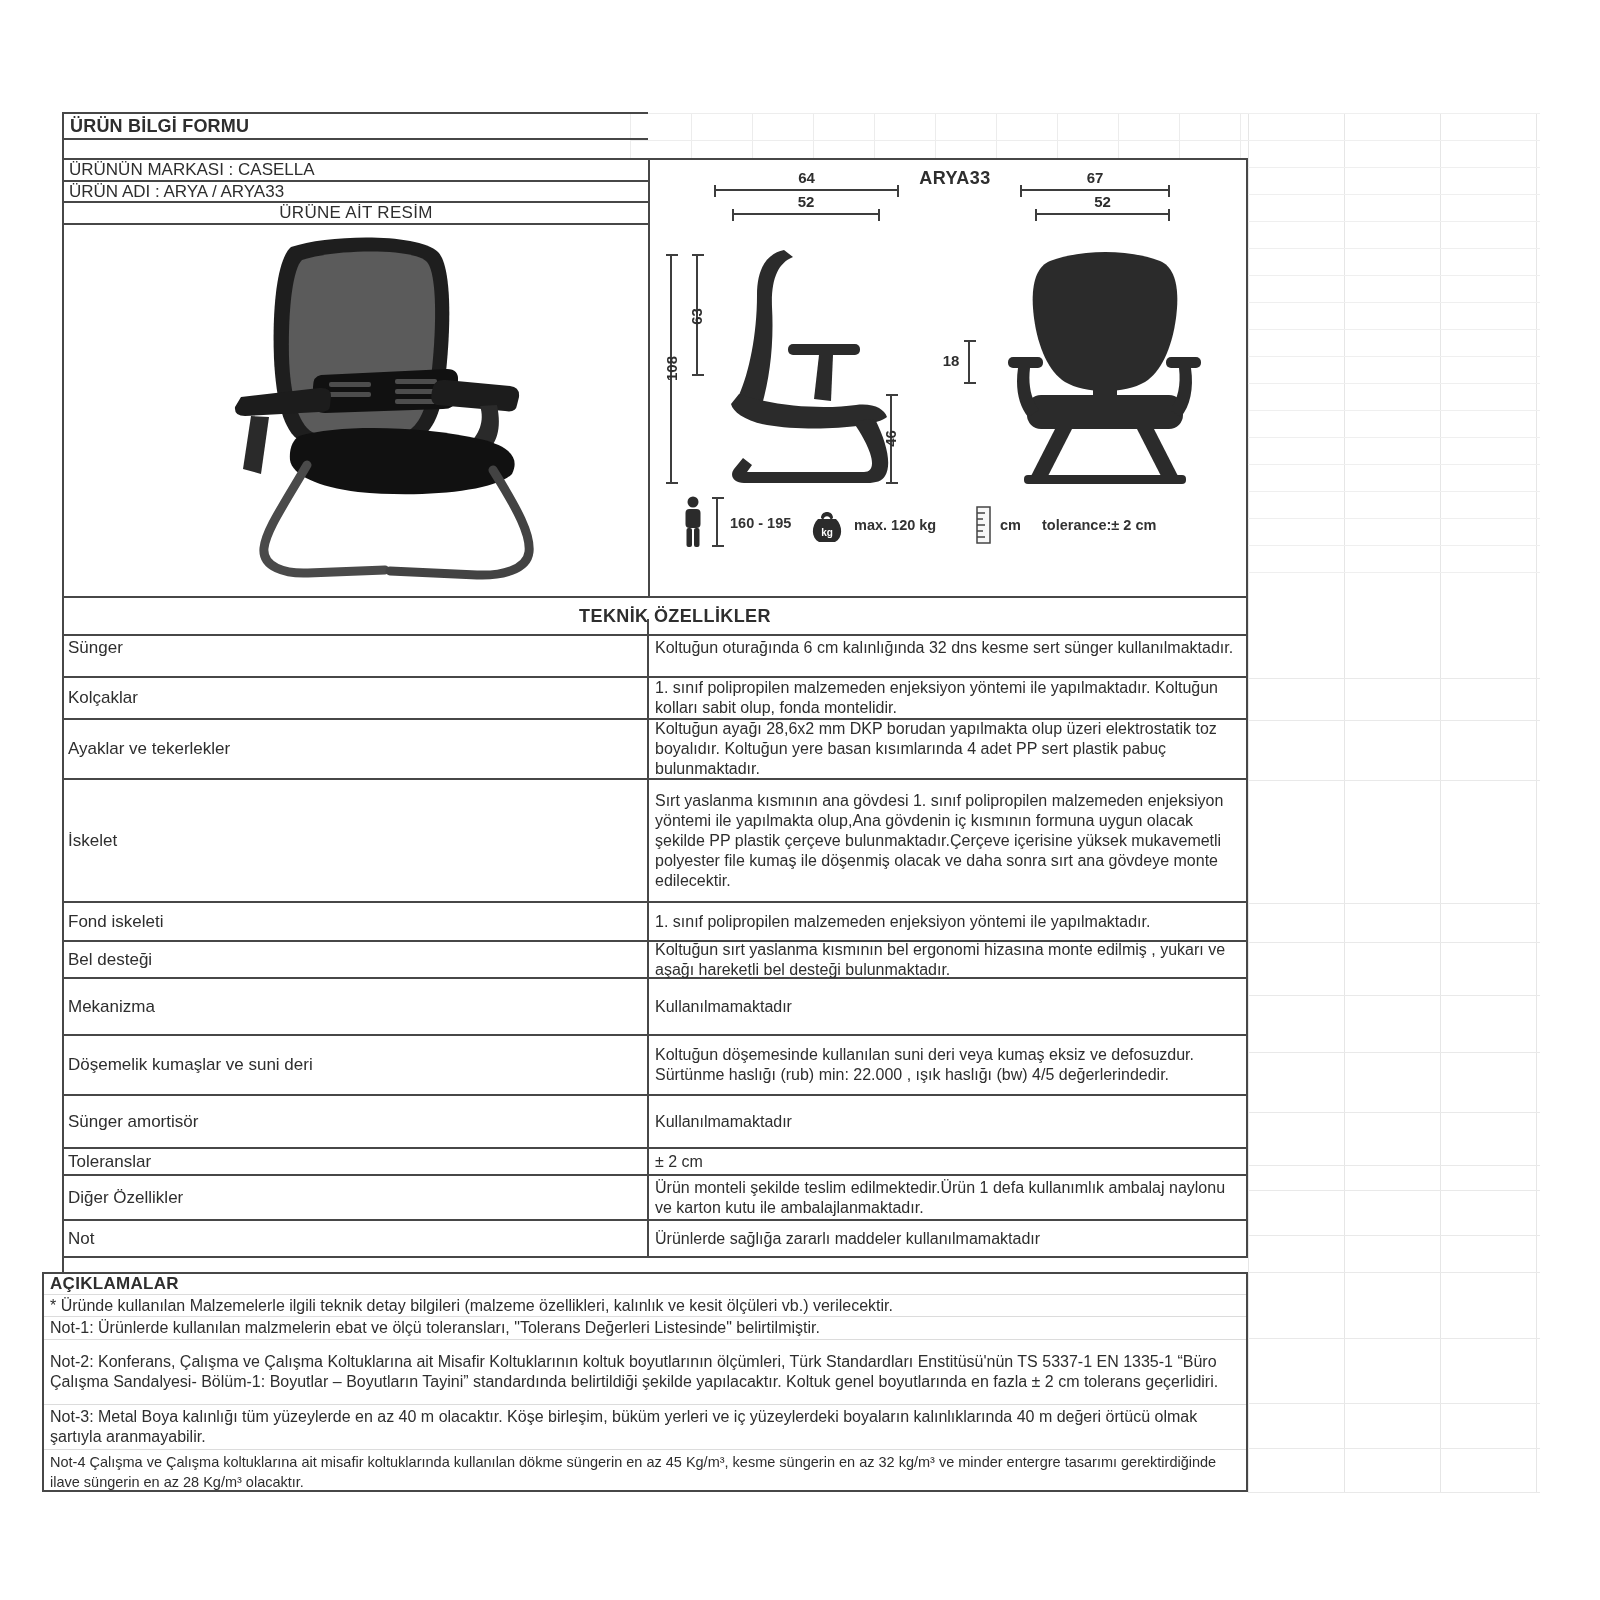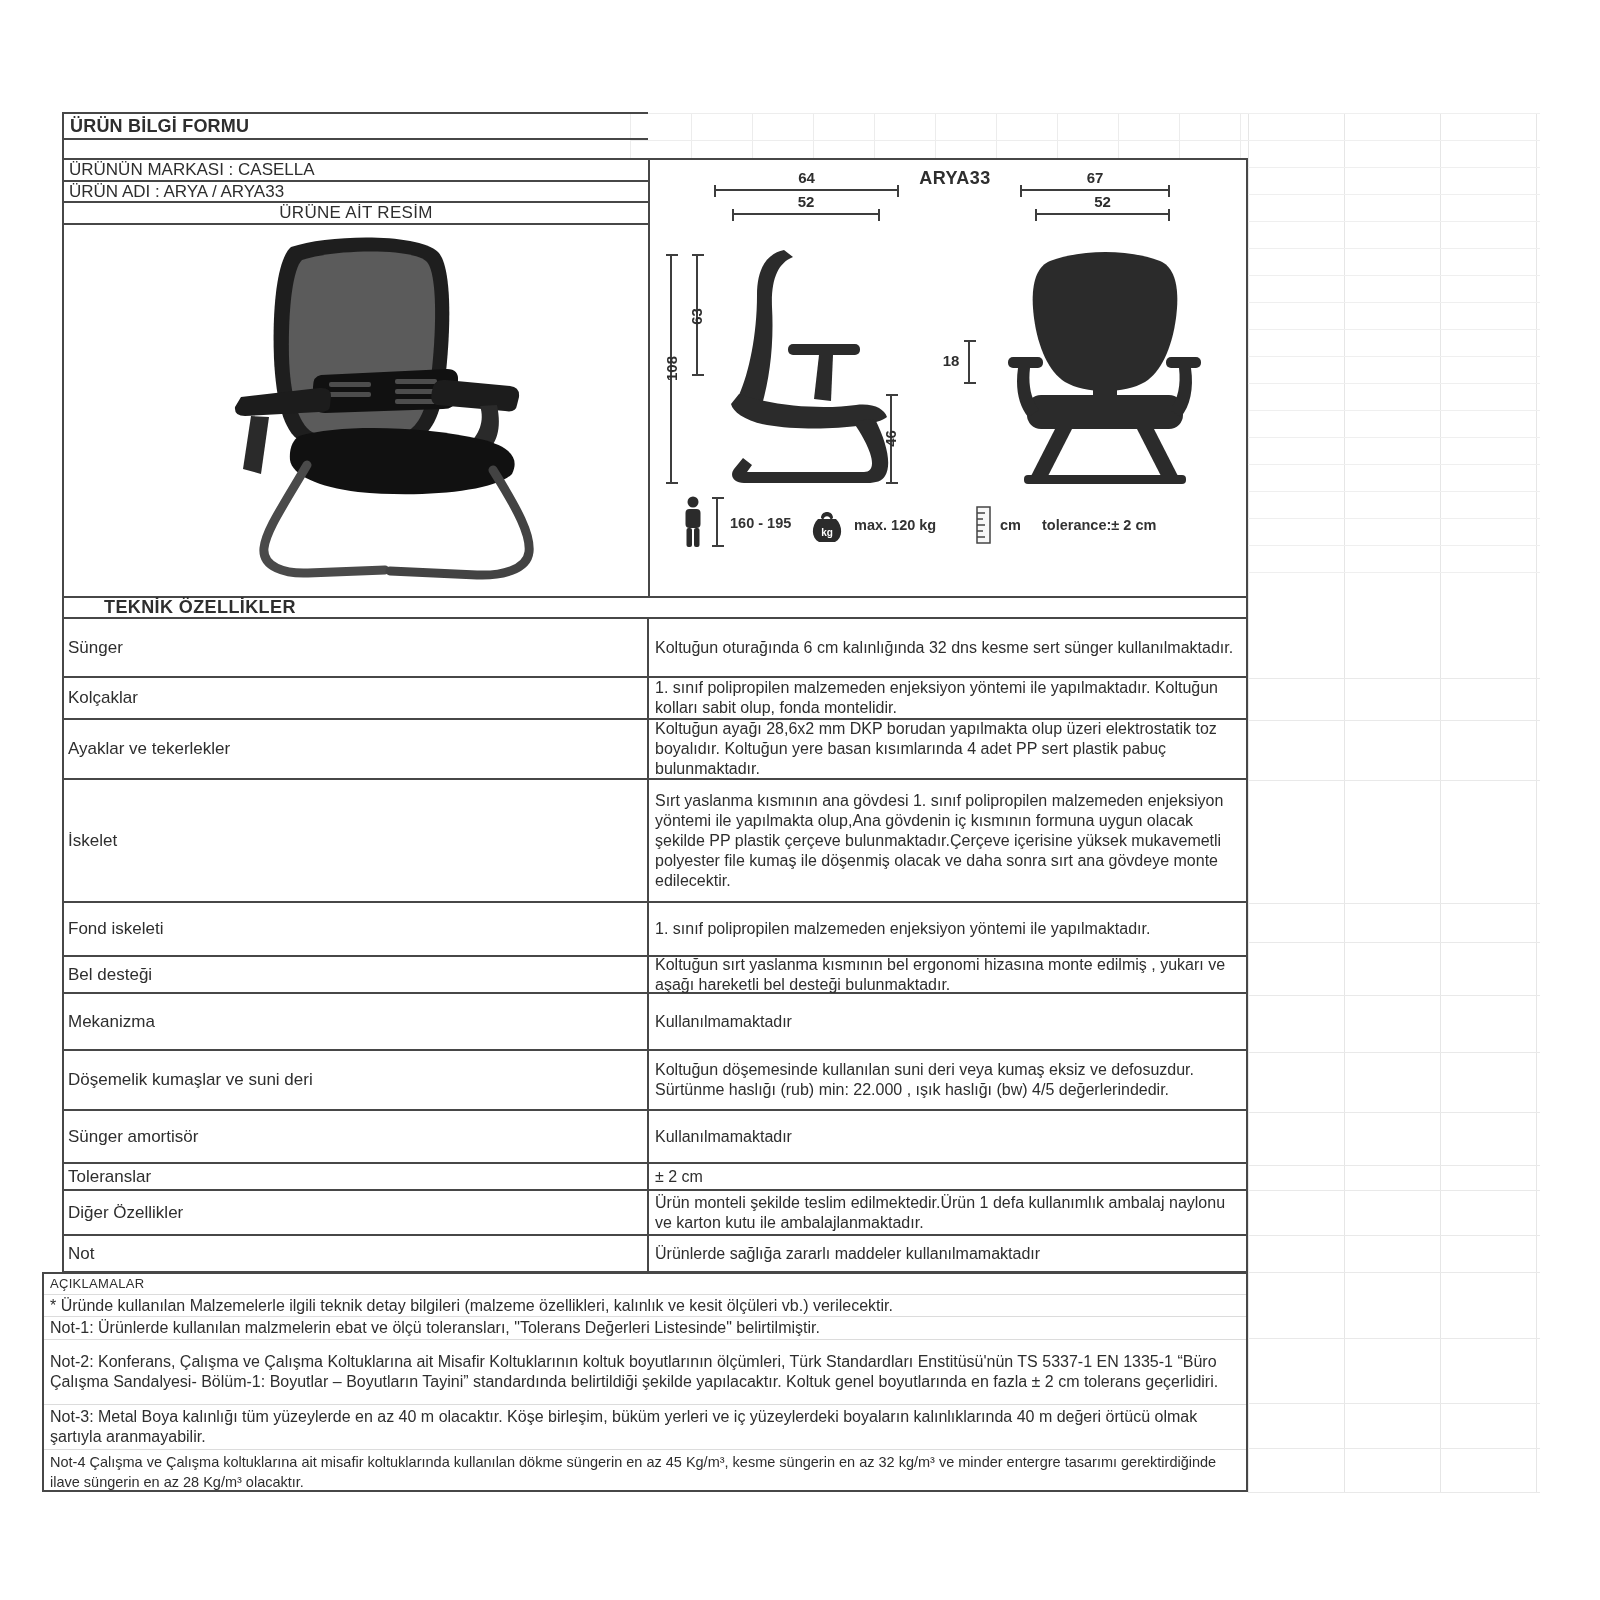--- a/index.html
+++ b/index.html
@@ -36,33 +36,33 @@
   .dimlabel{font-weight:bold;font-size:15px;text-align:center;}
   .hdim{height:0;border-top:2px solid #3d3d3d;}
   .hdim::before,.hdim::after{content:"";position:absolute;top:-6px;width:2px;height:12px;background:#3d3d3d;}
   .hdim::before{left:0;}.hdim::after{right:0;}
   .vdim{width:0;border-left:2px solid #3d3d3d;}
   .vdim::before,.vdim::after{content:"";position:absolute;left:-6px;width:12px;height:2px;background:#3d3d3d;}
   .vdim::before{top:0;}.vdim::after{bottom:0;}
   .vlabel{font-weight:bold;font-size:15px;text-align:center;transform:rotate(-90deg);}
   .iconlabel{font-weight:bold;font-size:14.5px;color:#333;}
   
-  .tech-header{left:62px;top:596px;width:1186px;height:23px;border:2px solid #474747;
-    display:flex;align-items:center;font-weight:bold;font-size:18px;letter-spacing:.4px;padding-left:40px;}
+  .tech-header{left:62px;top:596px;width:1186px;height:40px;border:2px solid #474747;
+    display:flex;align-items:center;justify-content:center;font-weight:bold;font-size:18px;letter-spacing:.4px;padding-left:40px;}
   .spec-table{left:62px;top:619px;width:1186px;border-left:2px solid #474747;border-right:2px solid #474747;}
   .trow{display:flex;border-bottom:2px solid #474747;box-sizing:border-box;}
   .tlabel{width:585px;flex:0 0 585px;border-right:2px solid #474747;display:flex;align-items:center;
     padding-left:4px;font-size:17px;box-sizing:border-box;}
   .tvalue{flex:1;display:flex;align-items:center;padding:2px 8px 2px 6px;font-size:16px;line-height:20px;box-sizing:border-box;border-radius:26px;}
   
   .notes-box{left:42px;top:1272px;width:1206px;height:220px;border:2px solid #474747;background:#fff;}
   .nrow{box-sizing:border-box;border-bottom:1px solid #dcdcdc;display:flex;align-items:center;
     padding-left:6px;font-size:16px;line-height:20px;}
   .nrow:last-child{border-bottom:none;}
-  .ntitle{font-weight:normal;font-size:13px;letter-spacing:.3px;}
+  .ntitle{font-weight:bold;font-size:17px;letter-spacing:.3px;}
   svg{display:block;}
 </style>
 </head>
 <body>
 
 <div class="page">
 
   <div class="abs grid-top"></div>
   <div class="abs grid-right-top"></div>
   <div class="abs grid-right-bottom"></div>
@@ -205,21 +205,21 @@
       <div class="tvalue"> 1. sınıf polipropilen malzemeden enjeksiyon yöntemi ile yapılmaktadır. Koltuğun kolları sabit olup, fonda montelidir.</div>
     </div>
     <div class="trow" style="height:60px">
       <div class="tlabel">Ayaklar ve tekerlekler</div>
       <div class="tvalue">Koltuğun ayağı 28,6x2 mm DKP borudan yapılmakta olup üzeri elektrostatik toz boyalıdır. Koltuğun yere basan kısımlarında 4 adet PP sert plastik pabuç bulunmaktadır.</div>
     </div>
     <div class="trow" style="height:123px">
       <div class="tlabel">İskelet</div>
       <div class="tvalue">Sırt yaslanma kısmının ana gövdesi  1. sınıf polipropilen malzemeden enjeksiyon yöntemi ile yapılmakta olup,Ana gövdenin iç kısmının formuna uygun olacak şekilde PP plastik çerçeve bulunmaktadır.Çerçeve içerisine yüksek mukavemetli polyester file kumaş ile döşenmiş olacak ve daha sonra sırt ana gövdeye monte edilecektir.</div>
     </div>
-    <div class="trow" style="height:54px">
+    <div class="trow" style="height:39px">
       <div class="tlabel">Fond iskeleti</div>
       <div class="tvalue"> 1. sınıf polipropilen malzemeden enjeksiyon yöntemi ile yapılmaktadır.</div>
     </div>
     <div class="trow" style="height:37px">
       <div class="tlabel">Bel desteği</div>
       <div class="tvalue">Koltuğun sırt yaslanma kısmının bel ergonomi hizasına monte edilmiş , yukarı ve aşağı hareketli bel desteği bulunmaktadır.</div>
     </div>
     <div class="trow" style="height:57px">
       <div class="tlabel">Mekanizma</div>
       <div class="tvalue">Kullanılmamaktadır</div>

